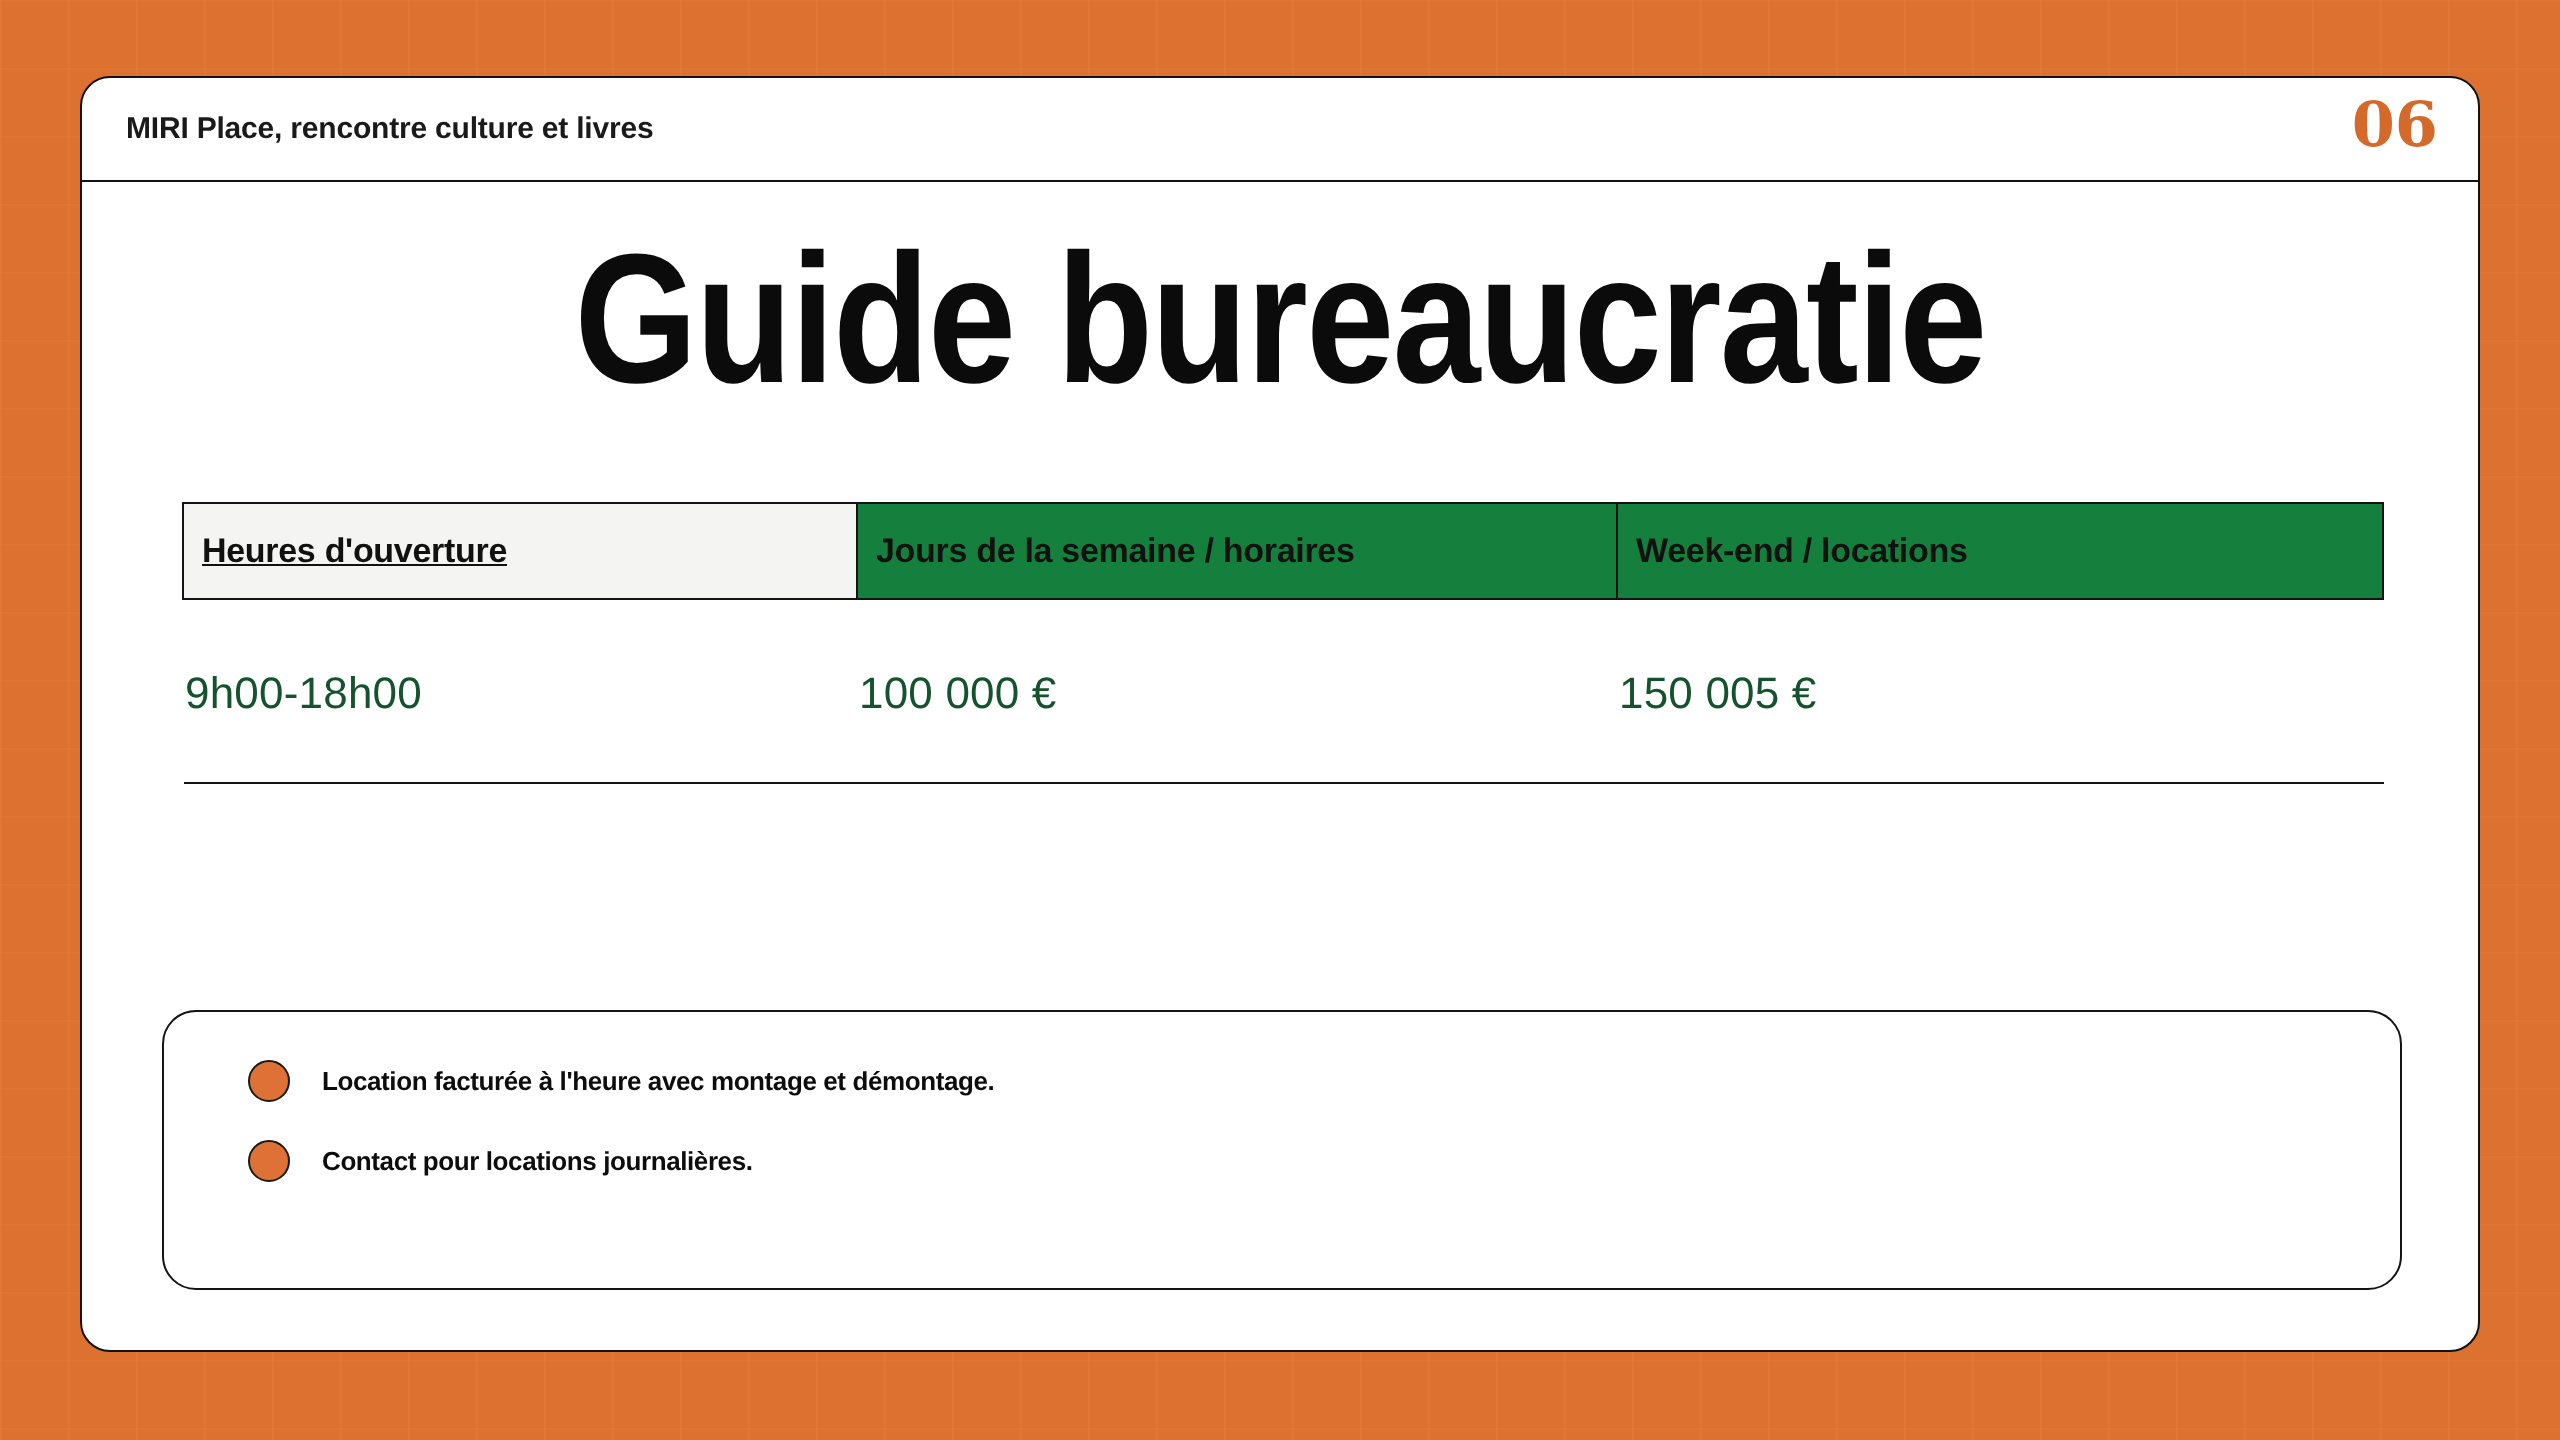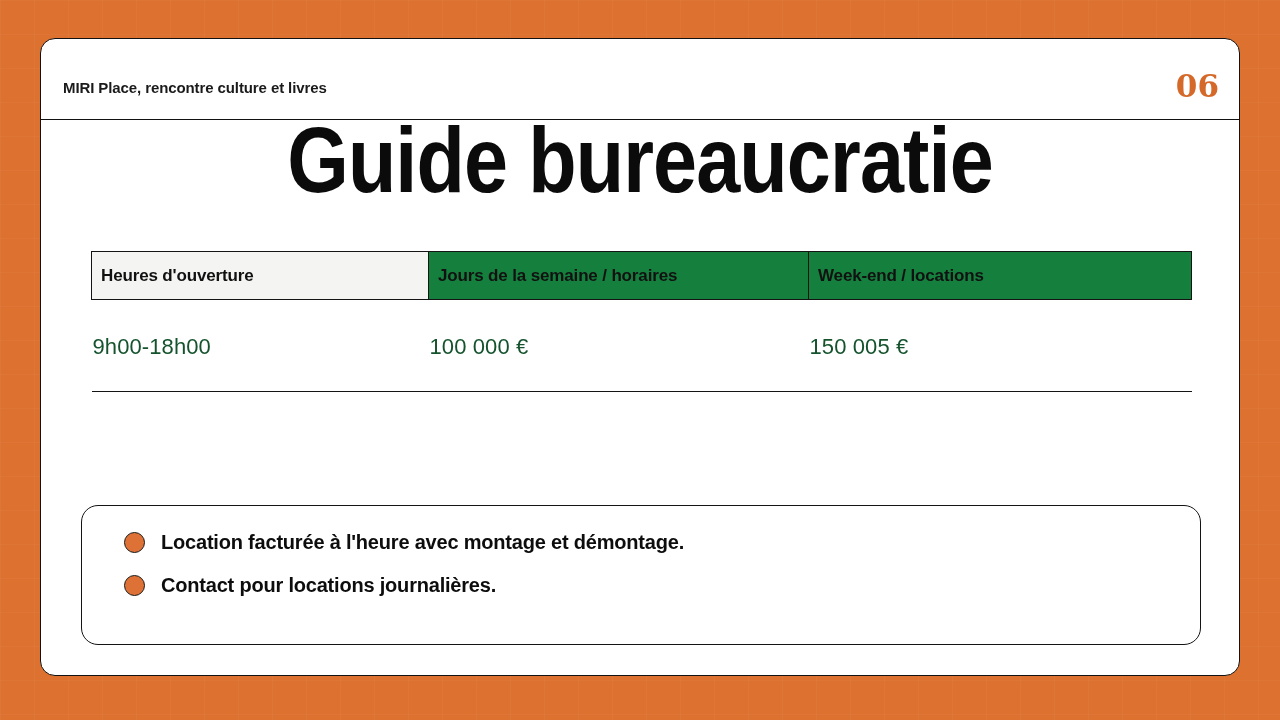--- a/index.html
+++ b/index.html
@@ -34,23 +34,23 @@
     border: 1.5px solid #121212;
     border-radius: 15px;
     box-sizing: border-box;
     overflow: hidden;
   }
 
   
   #slide-header {
     position: absolute;
     left: 0;
-    top: 16px;
+    top: 0;
     width: 100%;
-    height: 65px;
+    height: 52px;
     border-bottom: 1.5px solid #121212;
     box-sizing: border-box;
     display: flex;
     align-items: center;
     justify-content: space-between;
     padding: 0 20px 0 22px;
   }
   #header-title {
     font-size: 15px;
     font-weight: bold;
@@ -104,20 +104,21 @@
     text-align: left;
     border: 1.5px solid #141414;
     box-sizing: border-box;
     letter-spacing: -0.15px;
     white-space: nowrap;
     overflow: hidden;
   }
   #pricing-table th.col-label {
     background: #F4F4F2;
     width: 337px;
+    text-decoration: underline;
   }
   #pricing-table th.col-price {
     background: #15803d;
     width: 380px;
   }
   #pricing-table th.col-price.last {
     width: 383px;
   }
   #pricing-table td {
     height: 86px;
@@ -153,21 +154,21 @@
     width: 21px;
     height: 21px;
     border-radius: 50%;
     background: #DE7135;
     border: 1.5px solid #1A1A1A;
     box-sizing: border-box;
     flex: 0 0 auto;
     margin-right: 16px;
   }
   .note-text {
-    font-size: 20px;
+    font-size: 13px;
     font-weight: bold;
     color: #0D0D0D;
     letter-spacing: -0.2px;
     line-height: 1.2;
   }
 </style>
 </head>
 <body>
 
 <div id="bg-texture"></div>

